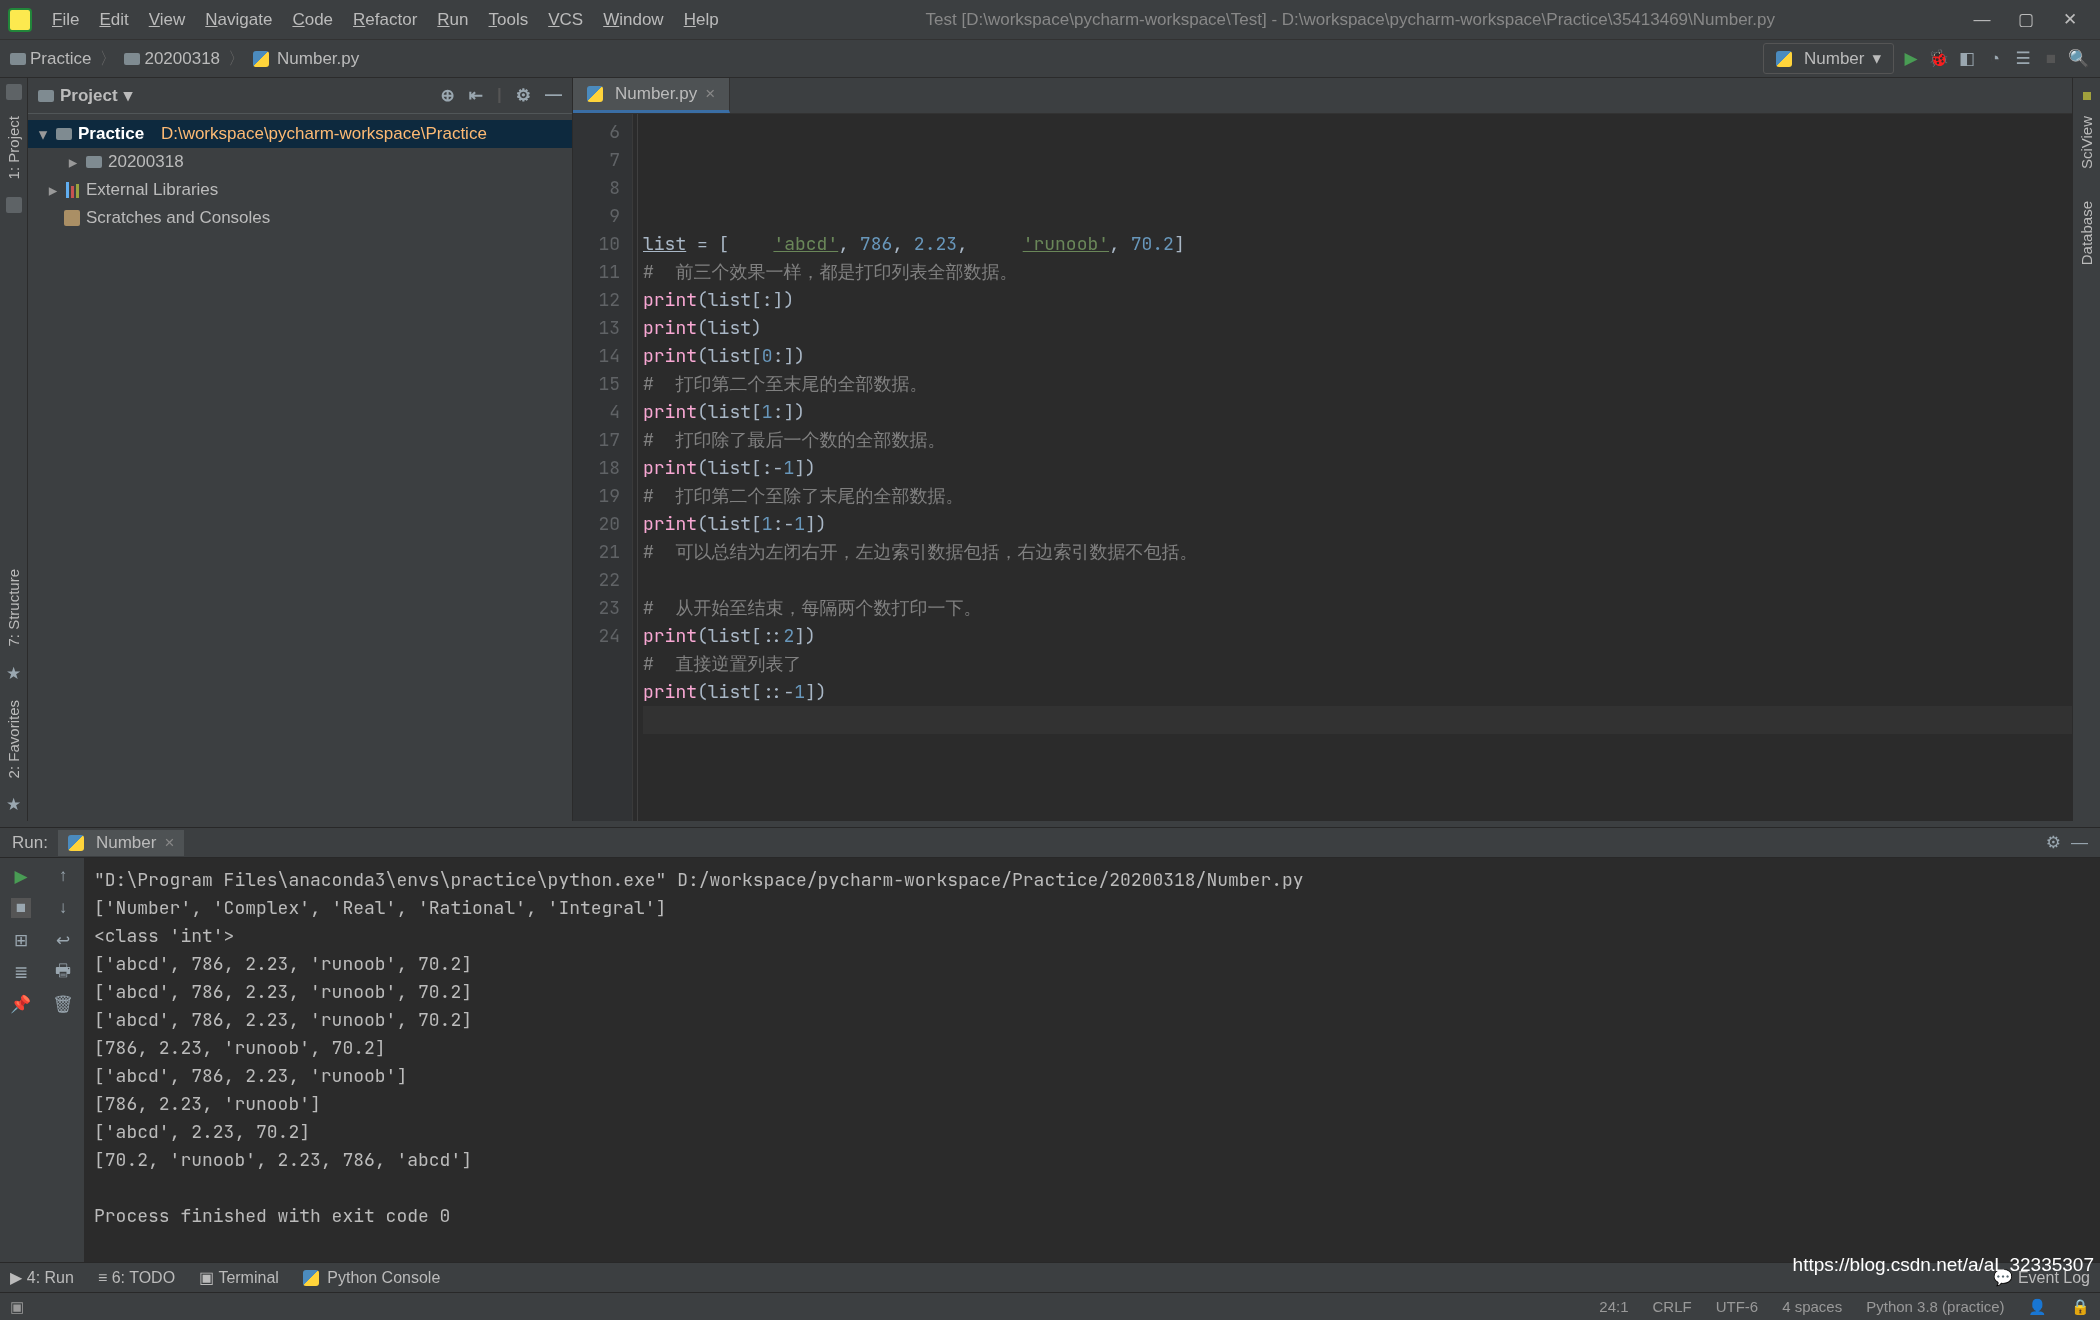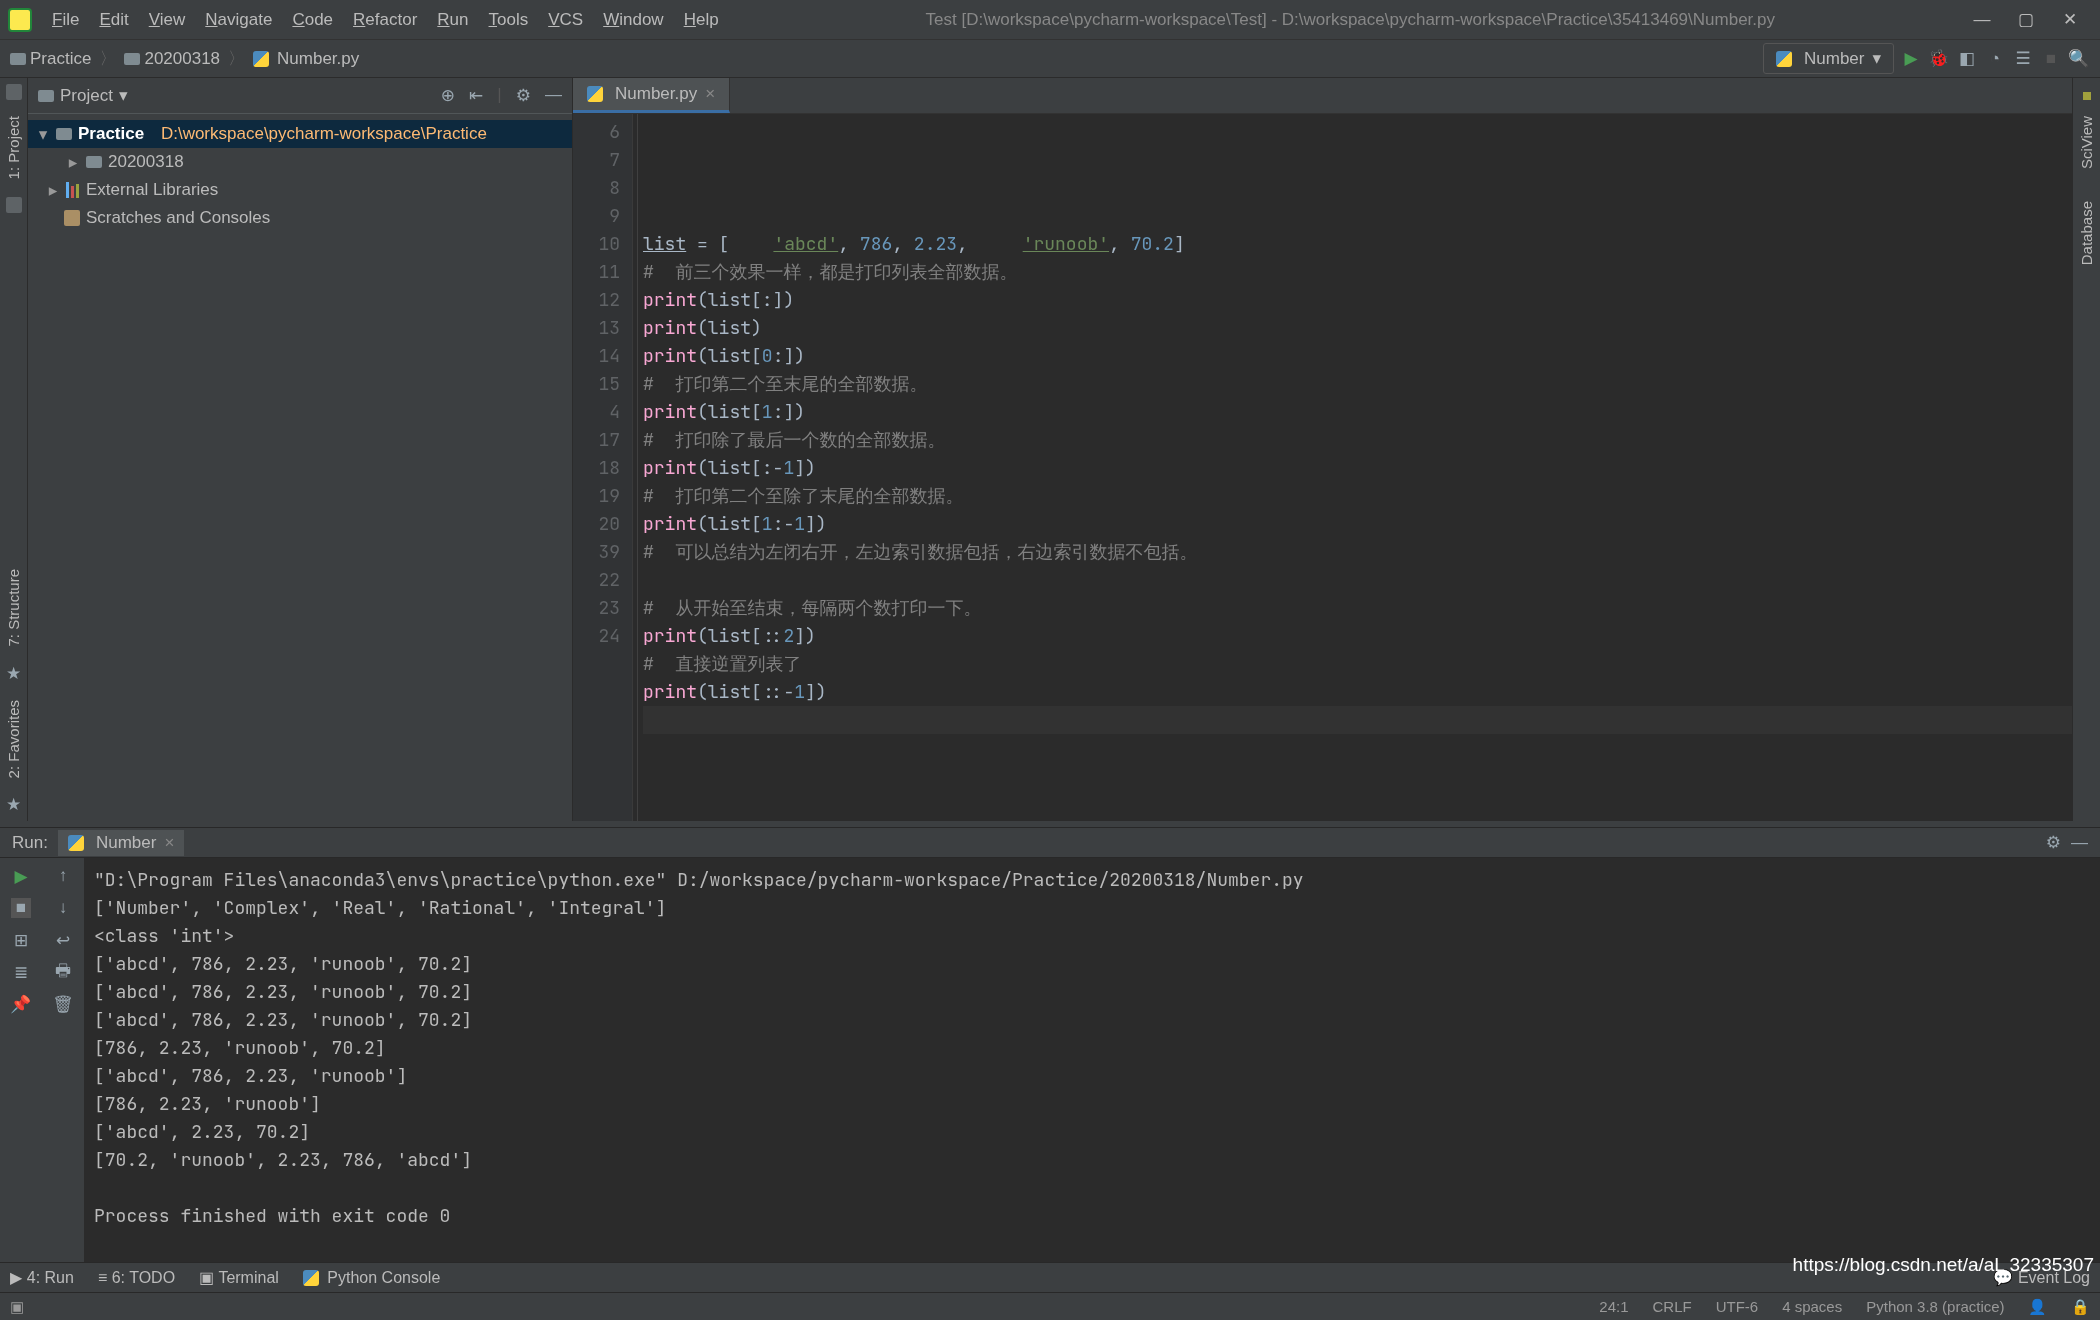--- a/index.html
+++ b/index.html
@@ -77,20 +77,21 @@
 .project-panel {
   width: 545px; background: #3c3f41;
   border-right: 1px solid #2b2b2b;
   display:flex; flex-direction:column;
 }
 .panel-header {
   height: 36px; display:flex; align-items:center;
   padding: 0 10px; gap:8px;
   border-bottom: 1px solid #515658;
   background:#3c3f41;
+  font-weight:bold;
 }
 .panel-header .title { display:flex; align-items:center; gap:6px; }
 .panel-header .right-icons { margin-left:auto; display:flex; gap:14px; color:#9aa7b0;}
 .tree { padding: 6px 0; }
 .tree-row { display:flex; align-items:center; height:28px; padding-left:8px; gap:6px;}
 .tree-row.sel { background:#0d293e; }
 .tree-row.sel .label { font-weight:bold; color:#fff; }
 .tree-row .path { color:#fdba74; font-weight:normal; }
 .tree-row .expander { width:14px; text-align:center; color:#999; }
 .folder-icon { width:16px; height:12px; background:#7f8b91; border-radius:2px; }
@@ -322,21 +323,21 @@
           <div>11</div>
           <div>12</div>
           <div>13</div>
           <div>14</div>
           <div>15</div>
           <div>4</div>
           <div>17</div>
           <div>18</div>
           <div>19</div>
           <div>20</div>
-          <div>39</div>
+          <div>21</div>
           <div>22</div>
           <div>23</div>
           <div>24</div>
         </div>
       <div class="code" id="code">
         <div class="guide"></div>
       <div>&nbsp;</div><div><span class="lk">list</span> = [<span class="slk">'abcd'</span>, <span class="n">786</span>, <span class="n">2.23</span>, <span class="slk">'runoob'</span>, <span class="n">70.2</span>]</div><div><span class="c">#  前三个效果一样，都是打印列表全部数据。</span></div><div><span class="k">print</span>(list[:])</div><div><span class="k">print</span>(list)</div><div><span class="k">print</span>(list[<span class="n">0</span>:])</div><div><span class="c">#  打印第二个至末尾的全部数据。</span></div><div><span class="k">print</span>(list[<span class="n">1</span>:])</div><div><span class="c">#  打印除了最后一个数的全部数据。</span></div><div><span class="k">print</span>(list[:-<span class="n">1</span>])</div><div><span class="c">#  打印第二个至除了末尾的全部数据。</span></div><div><span class="k">print</span>(list[<span class="n">1</span>:-<span class="n">1</span>])</div><div><span class="c">#  可以总结为左闭右开，左边索引数据包括，右边索引数据不包括。</span></div><div>&nbsp;</div><div><span class="c">#  从开始至结束，每隔两个数打印一下。</span></div><div><span class="k">print</span>(list[::<span class="n">2</span>])</div><div><span class="c">#  直接逆置列表了</span></div><div><span class="k">print</span>(list[::-<span class="n">1</span>])</div><div class="caret-line">&nbsp;</div></div>
     </div>
   </div>
 

